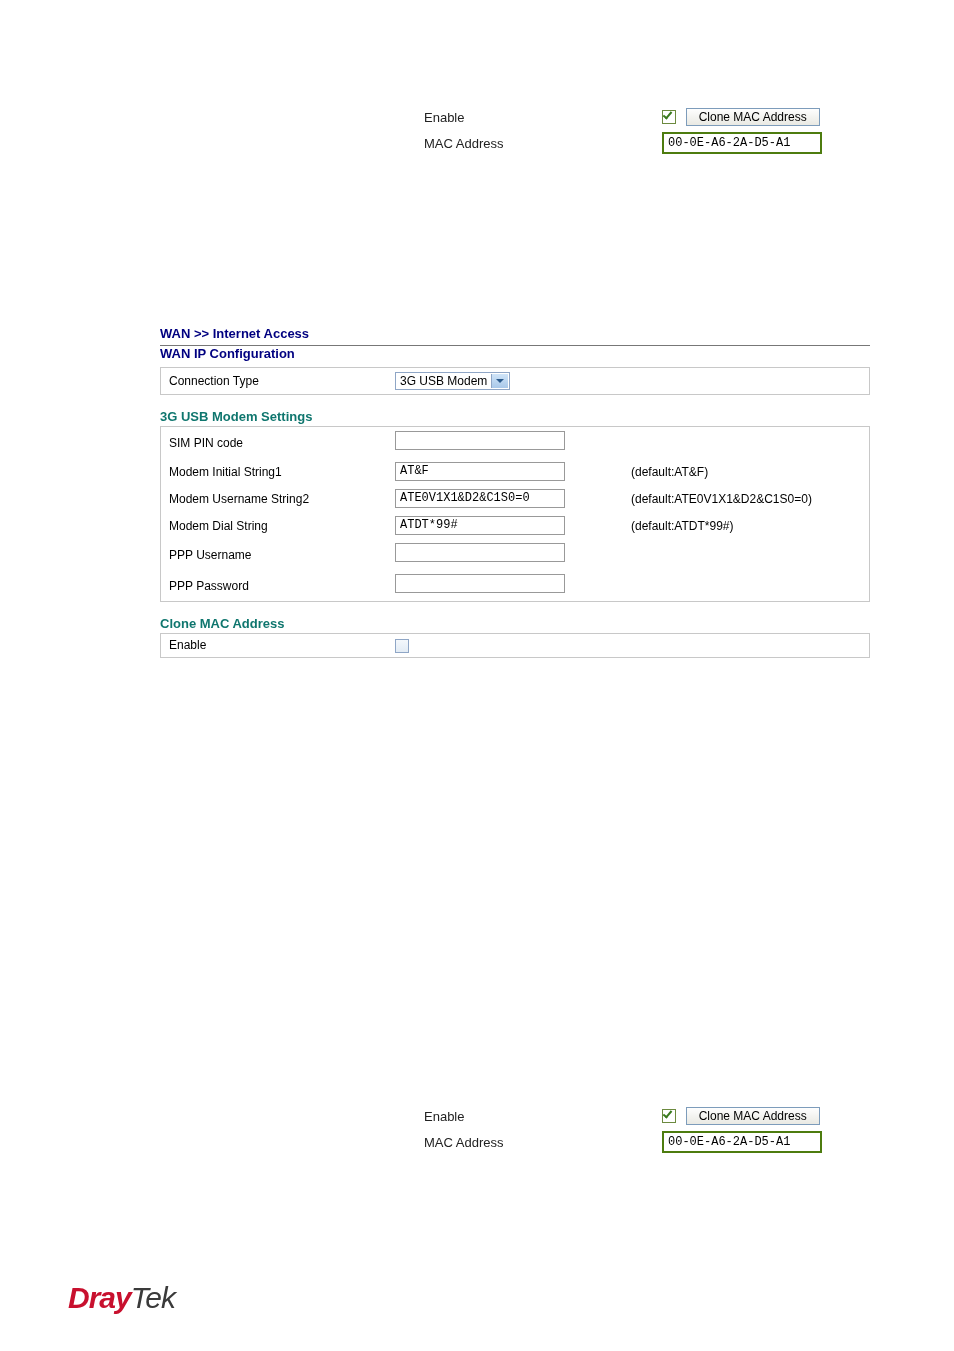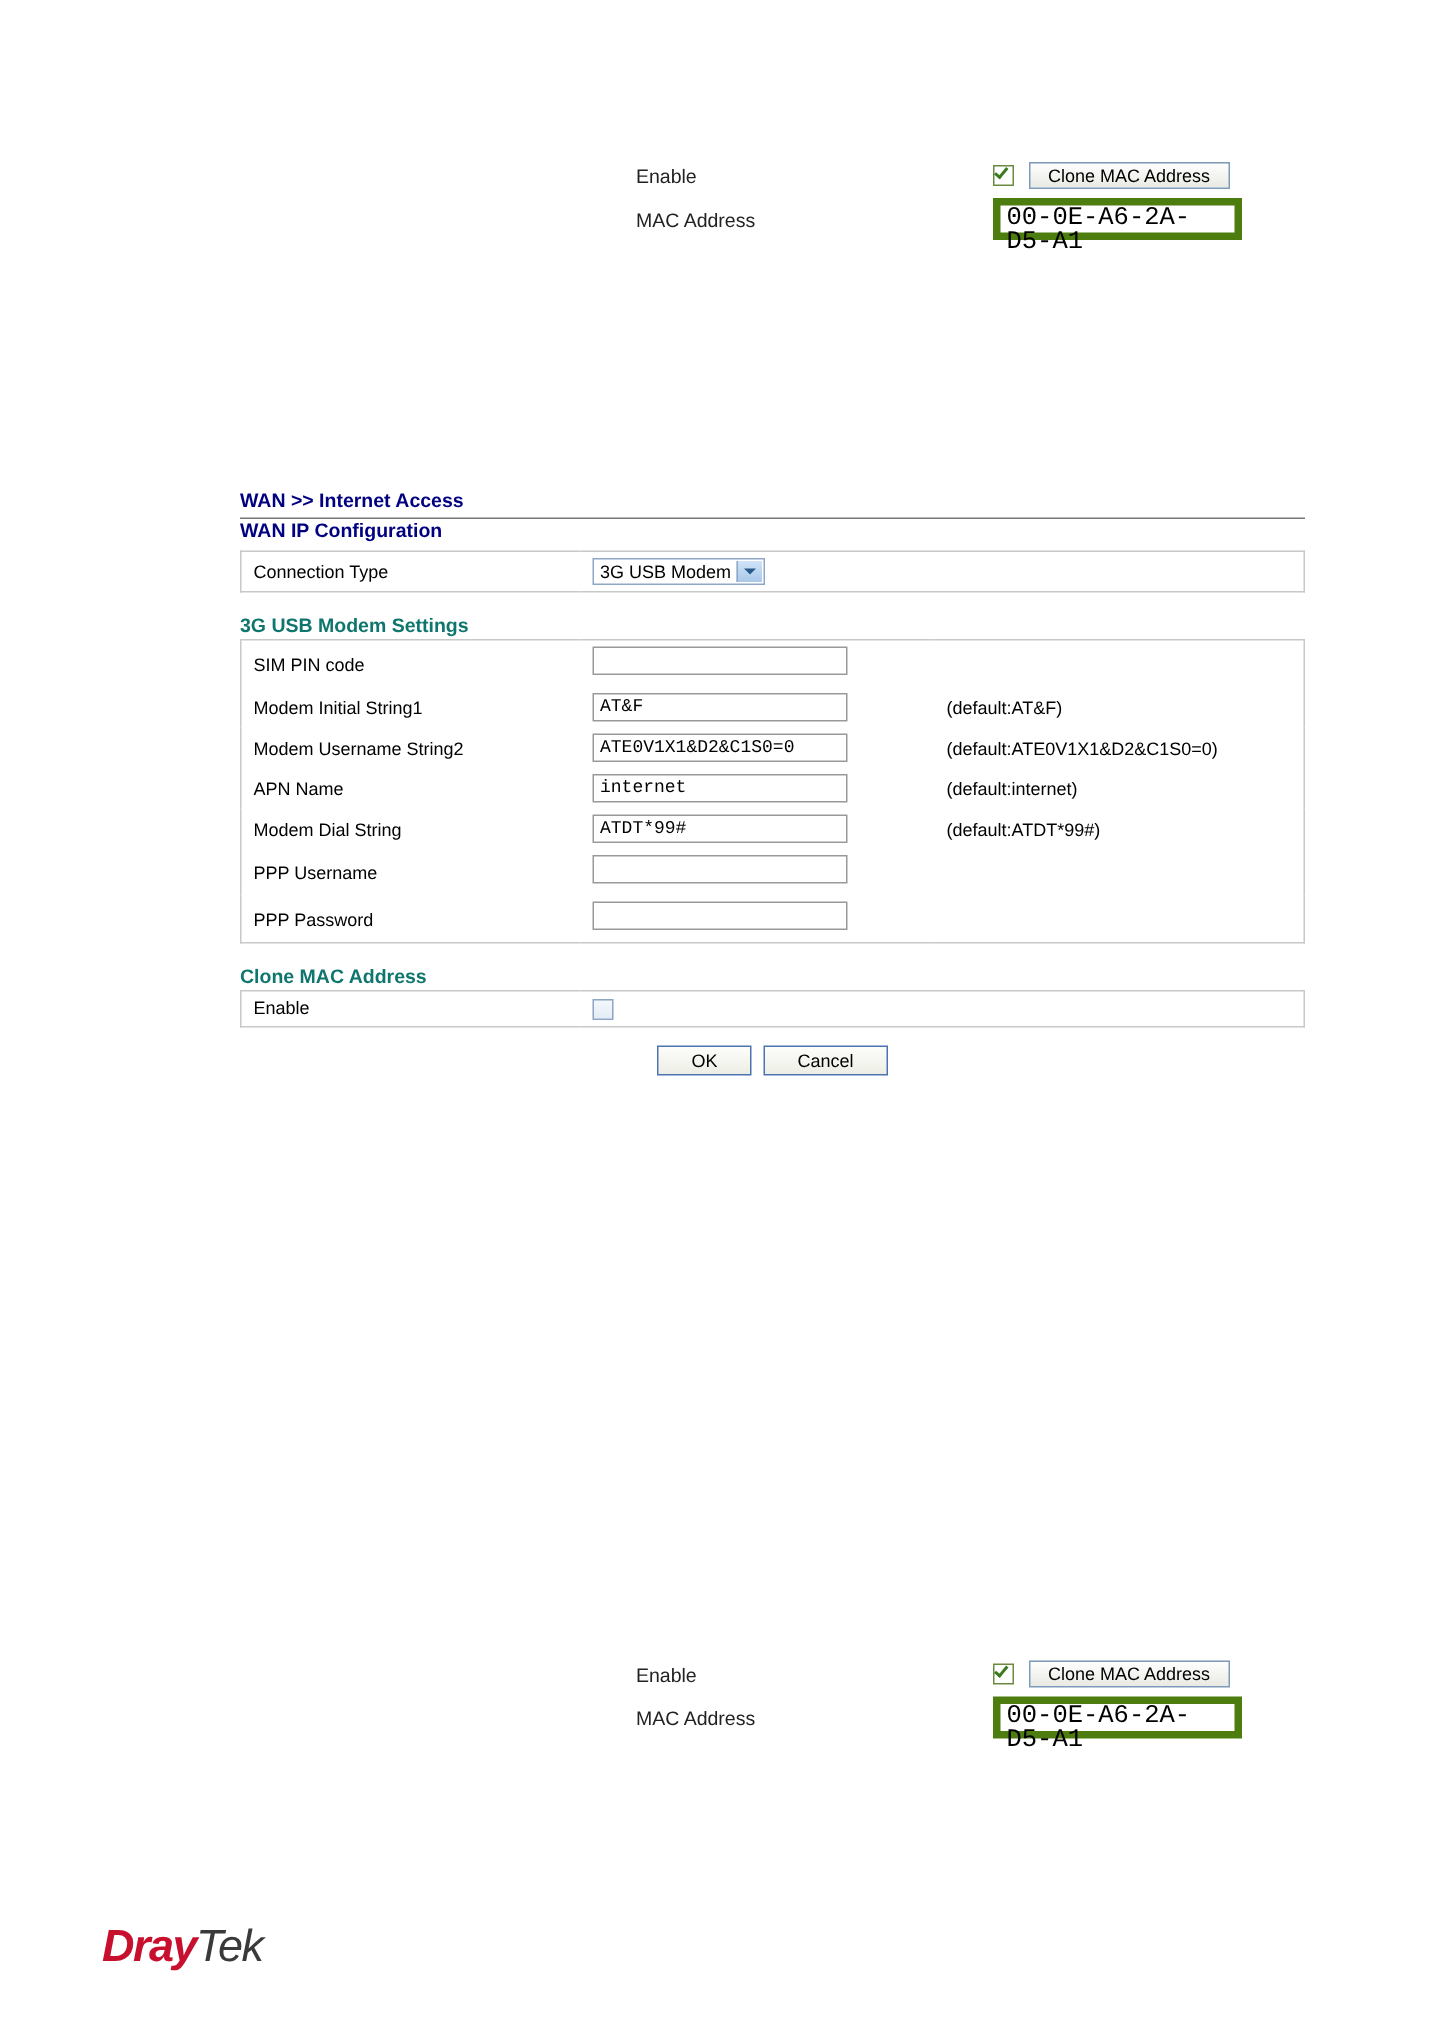--- a/index.html
+++ b/index.html
@@ -67,23 +67,23 @@
     background: linear-gradient(#fefefe,#e9e9e3);
     border: 1px solid #7d9cbb;
     font-size: 12px;
     padding: 1px 12px;
     cursor: pointer;
     vertical-align: middle;
   }
   .txt-input {
     display: inline-block;
     background: #fff;
-    border: 5px solid #4d7c0f;
+    border: 2px solid #4d7c0f;
     font-family: 'Courier New', monospace;
-    font-size: 17px;
+    font-size: 12px;
     padding: 1px 4px;
     width: 148px;
     height: 16px;
     line-height: 16px;
     vertical-align: middle;
   }
 
   
   .admin-panel {
     position: absolute;
@@ -260,25 +260,20 @@
         <td class="lbl-td">Modem Initial String1</td>
         <td class="inp-td"><span class="inp">AT&amp;F</span></td>
         <td class="def-td">(default:AT&amp;F)</td>
       </tr>
       <tr>
         <td class="lbl-td">Modem Username String2</td>
         <td class="inp-td"><span class="inp">ATE0V1X1&amp;D2&amp;C1S0=0</span></td>
         <td class="def-td">(default:ATE0V1X1&amp;D2&amp;C1S0=0)</td>
       </tr>
       <tr>
-        <td class="lbl-td">APN Name</td>
-        <td class="inp-td"><span class="inp">internet</span></td>
-        <td class="def-td">(default:internet)</td>
-      </tr>
-      <tr>
         <td class="lbl-td">Modem Dial String</td>
         <td class="inp-td"><span class="inp">ATDT*99#</span></td>
         <td class="def-td">(default:ATDT*99#)</td>
       </tr>
       <tr>
         <td class="lbl-td">PPP Username</td>
         <td class="inp-td"><span class="inp"></span></td>
         <td class="def-td"></td>
       </tr>
       <tr>
@@ -294,24 +289,20 @@
       <tbody>
           <tr>
         <td class="lbl-td">Enable</td>
         <td colspan="2">
           <span class="chk-plain"></span>
         </td>
       </tr>
     </tbody>
       </table>
 
-    <div class="btn-bar">
-      <span class="btn-inline">OK</span>
-      <span class="btn-inline">Cancel</span>
-    </div>
   </div>
 
   <div class="snippet snippet-bottom">
     <table>
       <tbody>
           <tr>
         <td class="label-col">Enable</td>
         <td class="control-col">
           <span class="chk-box checked"></span>
           <span class="btn-inline">Clone MAC Address</span>

